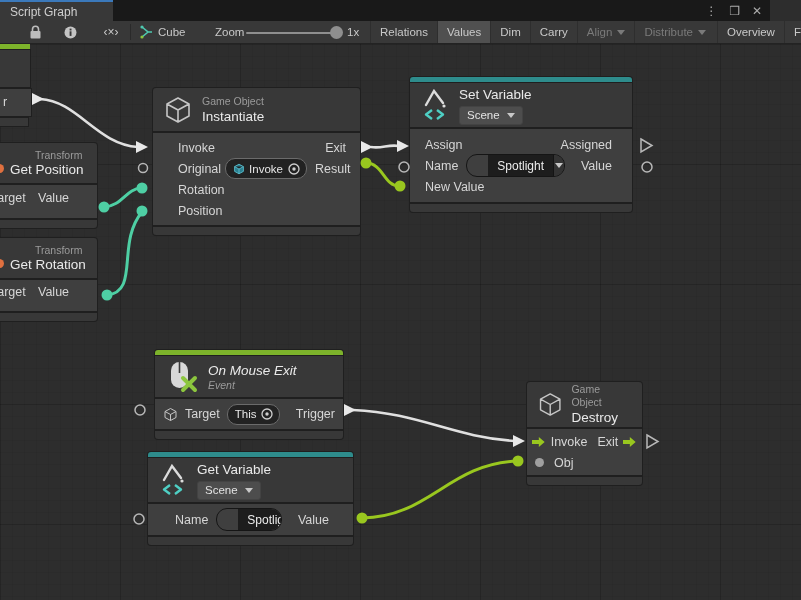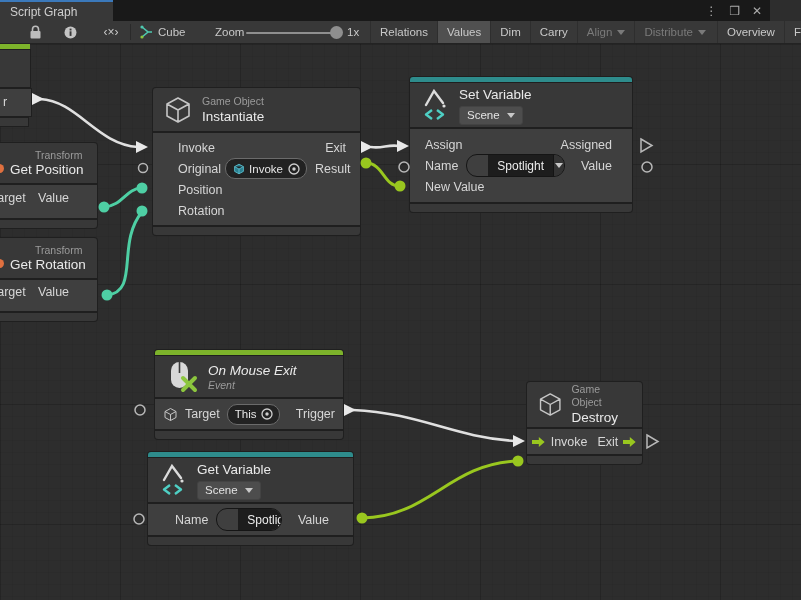--- a/index.html
+++ b/index.html
@@ -216,24 +216,24 @@
           <span>Invoke</span>
           <svg width="14" height="14" viewBox="0 0 14 14">
             <circle cx="7" cy="7" r="5" fill="none" stroke="#cfcfcf" stroke-width="1.3"></circle>
               <circle cx="7" cy="7" r="1.7" fill="#cfcfcf"></circle>
           </svg>
         </span>
         <span class="sp"></span>
         <span>Result</span>
       </div>
       <div class="nrow" style="padding:0 14px 0 25px;">
+        <span>Rotation</span>
+      </div>
+      <div class="nrow" style="padding:0 14px 0 25px;">
         <span>Position</span>
-      </div>
-      <div class="nrow" style="padding:0 14px 0 25px;">
-        <span>Rotation</span>
       </div>
     </div>
     <div class="nfoot nsec"></div>
   </div>
 
   <div class="node" style="left:410px;top:77px;width:222px;">
     <div>
       <div class="topbar teal nsec"></div>
       <div class="nhead flat nsec" style="height:44px;box-sizing:border-box;">
         <svg width="30" height="32" viewBox="0 0 30 32">
@@ -358,20 +358,24 @@
         <svg class="flowarrow" viewBox="0 0 14 12">
           <polygon points="0,4 7,4 7,1 13,6 7,11 7,8 0,8" fill="#99C71F"></polygon>
         </svg>
         <span>Invoke</span>
         <span class="sp"></span>
         <span>Exit</span>
         <svg class="flowarrow" viewBox="0 0 14 12">
           <polygon points="0,4 7,4 7,1 13,6 7,11 7,8 0,8" fill="#99C71F"></polygon>
         </svg>
       </div>
+      <div class="nrow" style="padding:0 5px 0 8px;gap:10px;">
+        <span class="graydot"></span>
+        <span>Obj</span>
+      </div>
     </div>
     <div class="nfoot nsec"></div>
   </div>
 
   <svg class="wires">
 
     <path d="M40,99 C78,101 96,144 138,147" fill="none" stroke="#E0E0E0" stroke-width="2.6"></path>
     <path d="M371,147 C382,149 388,144 399,146" fill="none" stroke="#E0E0E0" stroke-width="2.6"></path>
     <path d="M353,410 C420,413 452,437 515,441" fill="none" stroke="#E0E0E0" stroke-width="2.6"></path>
 

